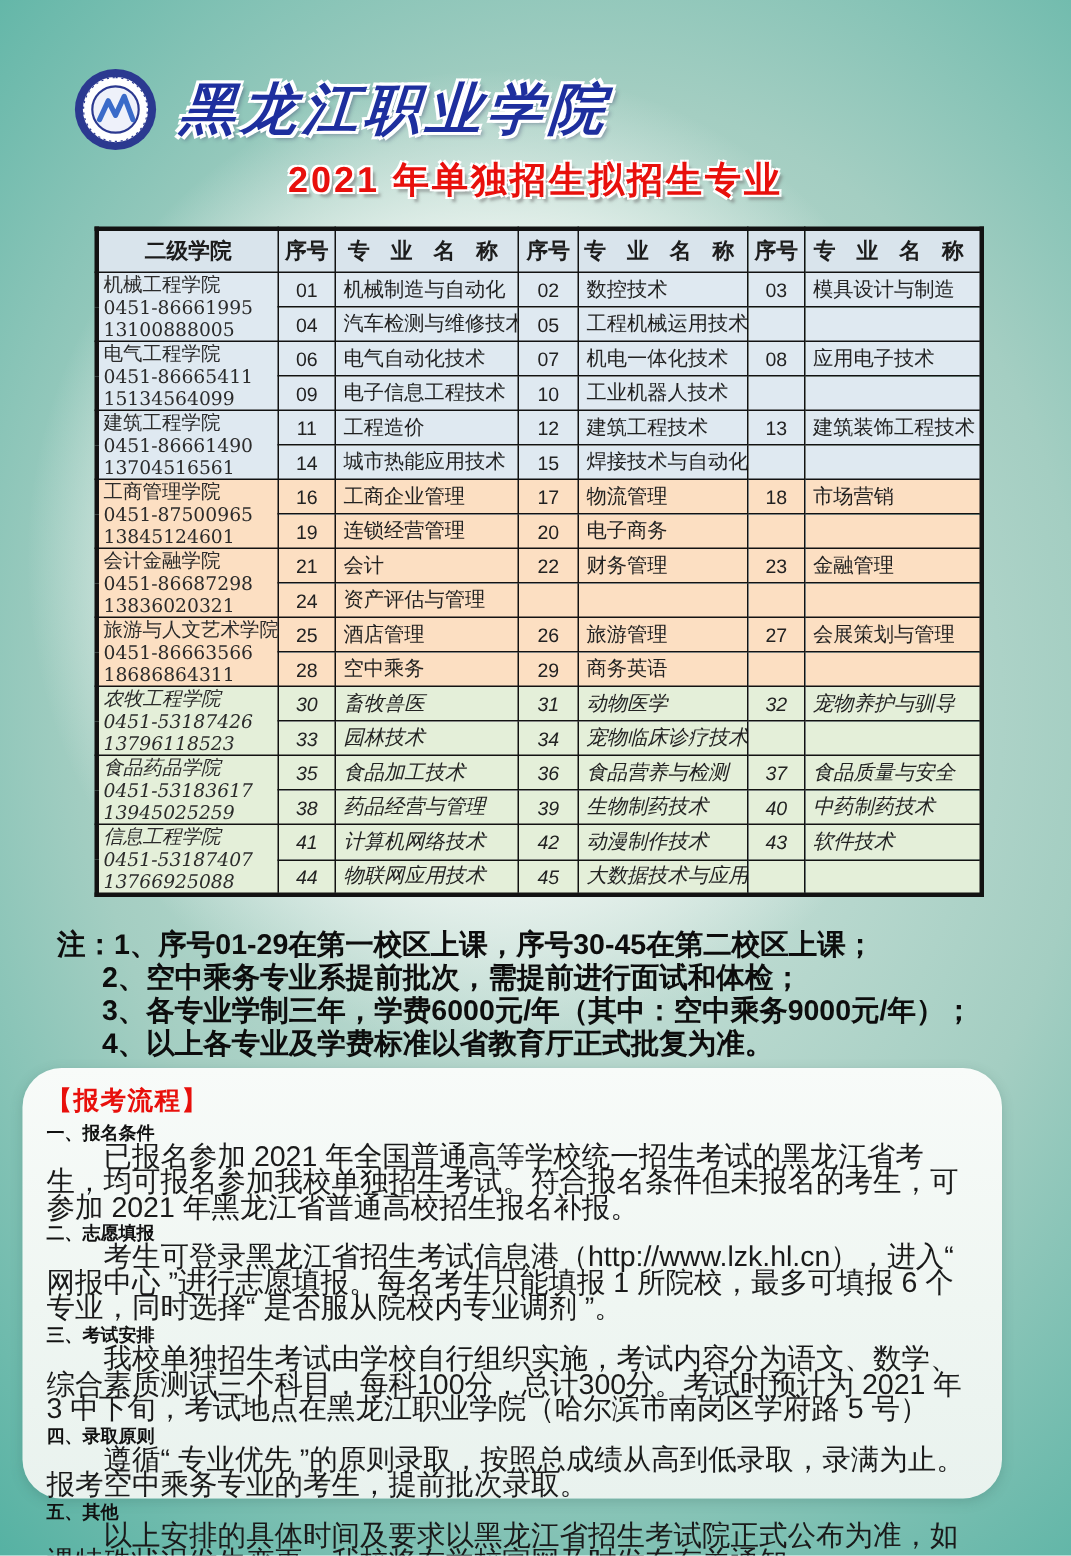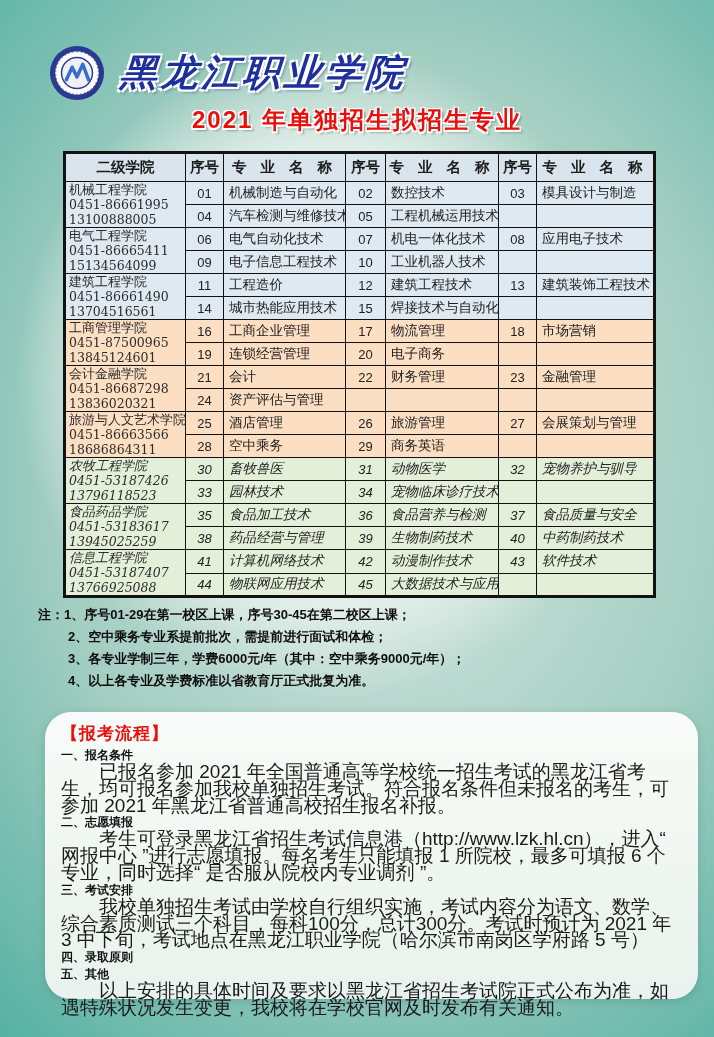--- a/index.html
+++ b/index.html
@@ -34,26 +34,26 @@
   .majors-table tbody tr{height:23px;}
   td.no{text-align:center;font-size:13px;color:#222;margin-top:28px;}
   td.major{font-size:13.5px;color:#222;text-align:left;padding-left:5px;}
   td.college{text-align:left;vertical-align:middle;line-height:15px;}
   .college .cname{font-size:13px;color:#2b2b2b;}
   .college .phone{font-size:12.5px;font-family:"DejaVu Serif",serif;color:#2b2b2b;}
   tr.t-blue td{background:#dfe9f1;}
   tr.t-orange td{background:#fcdfc2;}
   tr.t-green td{background:#e4efd9;font-style:italic;}
   
-  .notes{position:absolute;left:38px;top:604px;width:640px;font-size:13px;font-weight:bold;color:#0d0d0d;line-height:22px;}
+  .notes{position:absolute;left:38px;top:620px;width:640px;font-size:19px;font-weight:bold;color:#0d0d0d;line-height:22px;}
   .note-line{white-space:nowrap;}
   .note-line.indent{padding-left:30px;}
   
   .process-panel{
-    position:absolute;left:45px;top:712px;width:653px;height:287px;box-sizing:border-box;
+    position:absolute;left:15px;top:712px;width:653px;height:287px;box-sizing:border-box;
     background:linear-gradient(180deg,#f8fbf9 0%,#eff6f2 55%,#e9f2ee 100%);
     border-radius:26px;box-shadow:0 2px 8px rgba(50,100,90,.25);
     padding:11px 17px 0 16px;
   }
   .process-title{color:#e8100c;font-weight:bold;font-size:17px;line-height:22px;margin-bottom:2px;letter-spacing:1px;}
   .sec-heading{font-weight:bold;font-size:12px;color:#111;line-height:17px;}
   .sec-para{margin:0;text-indent:2em;font-size:19px;color:#1a1a1a;line-height:16.8px;}
 </style>
 </head>
 <body>
@@ -297,18 +297,19 @@
   <div class="process-panel">
     <div class="process-title">【报考流程】</div>
     <div id="process-sections">
         <div class="sec-heading">一、报名条件</div>
         <p class="sec-para">已报名参加 2021 年全国普通高等学校统一招生考试的黑龙江省考生，均可报名参加我校单独招生考试。符合报名条件但未报名的考生，可参加 2021 年黑龙江省普通高校招生报名补报。</p>
         <div class="sec-heading">二、志愿填报</div>
         <p class="sec-para">考生可登录黑龙江省招生考试信息港（http://www.lzk.hl.cn），进入“ 网报中心 ”进行志愿填报。每名考生只能填报 1 所院校，最多可填报 6 个专业，同时选择“ 是否服从院校内专业调剂 ”。</p>
         <div class="sec-heading">三、考试安排</div>
         <p class="sec-para">我校单独招生考试由学校自行组织实施，考试内容分为语文、数学、综合素质测试三个科目，每科100分，总计300分。考试时预计为 2021 年 3 中下旬，考试地点在黑龙江职业学院（哈尔滨市南岗区学府路 5 号）</p>
         <div class="sec-heading">四、录取原则</div>
+        <p class="sec-para">遵循“ 专业优先 ”的原则录取，按照总成绩从高到低录取，录满为止。报考空中乘务专业的考生，提前批次录取。</p>
         <div class="sec-heading">五、其他</div>
         <p class="sec-para">以上安排的具体时间及要求以黑龙江省招生考试院正式公布为准，如遇特殊状况发生变更，我校将在学校官网及时发布有关通知。</p>
       </div>
   </div>
 
 </div>
 
 </body></html>

